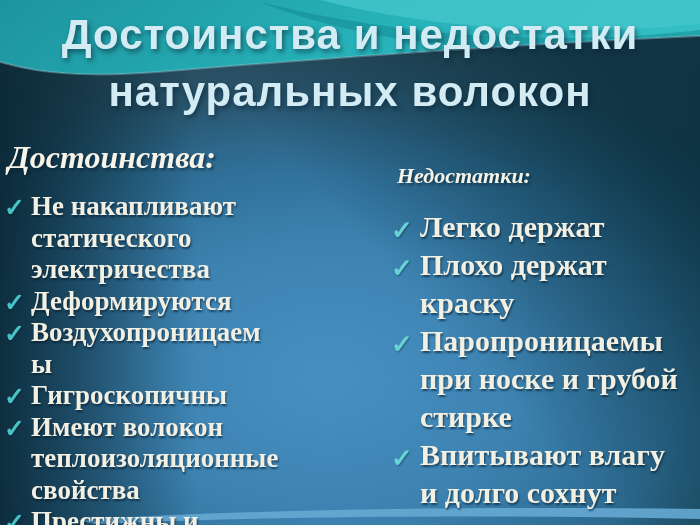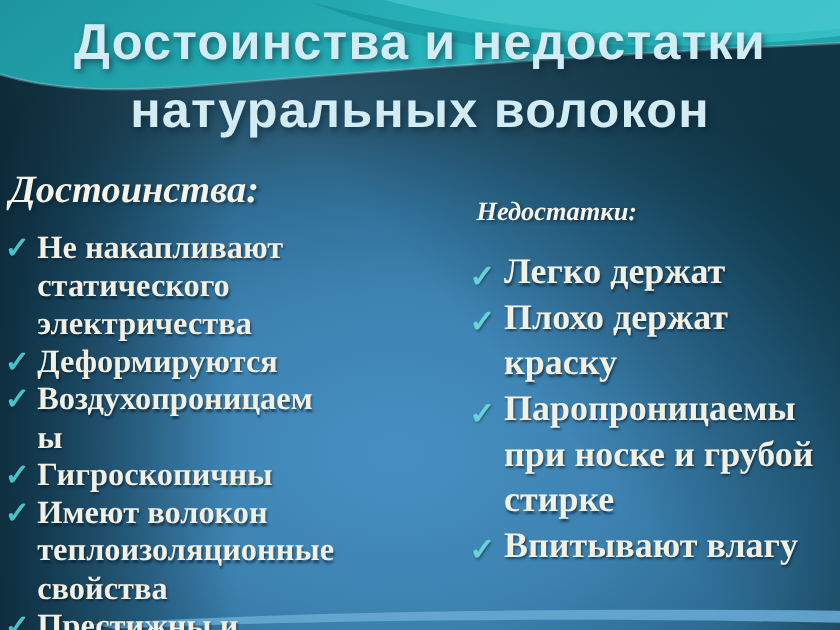--- a/index.html
+++ b/index.html
@@ -160,16 +160,17 @@
     </div>
     <div class="item">
       <span class="check">✓</span>
       <span class="line">Паропроницаемы</span>
       <span class="line">при носке и грубой</span>
       <span class="line">стирке</span>
     </div>
     <div class="item">
       <span class="check">✓</span>
       <span class="line">Впитывают влагу</span>
+      <span class="line">и долго сохнут</span>
     </div>
   </div>
 
 </div>
 
 </body></html>

